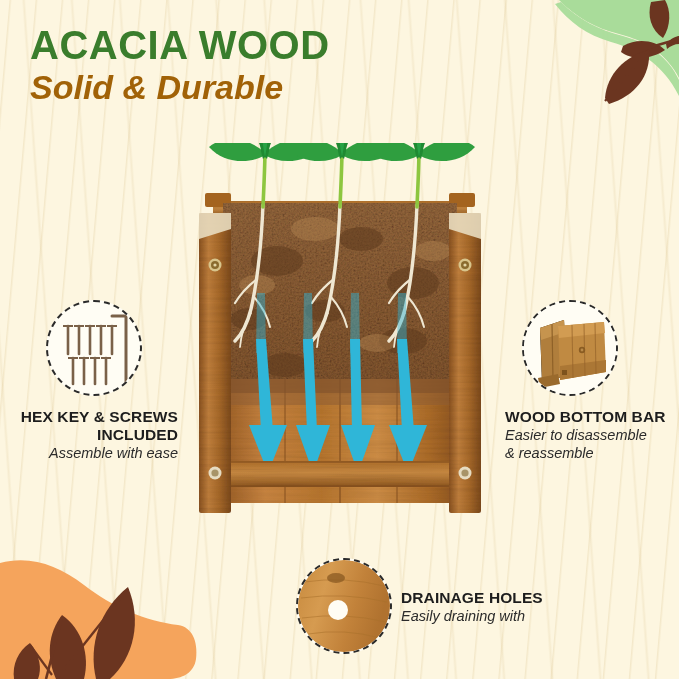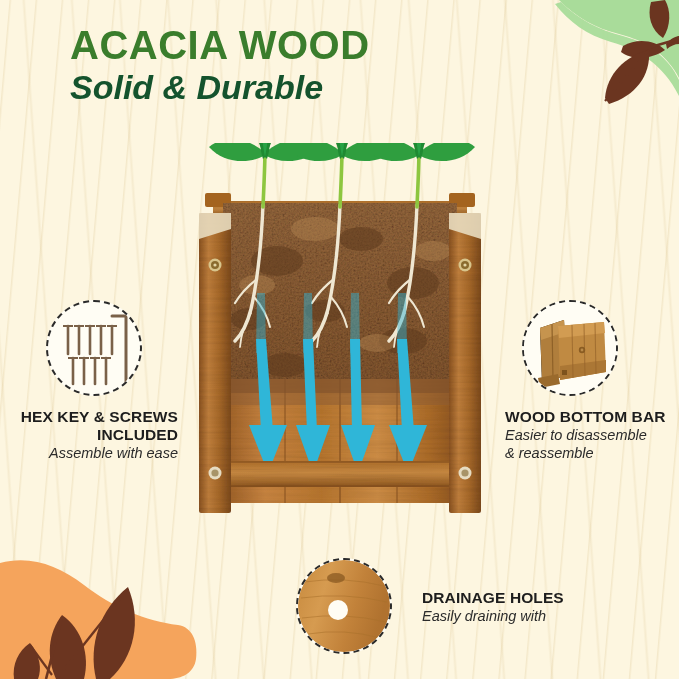--- a/index.html
+++ b/index.html
@@ -34,21 +34,21 @@
         rgba(230,212,170,0) 48px);
     pointer-events:none;
   }
 
   
   .corner-svg{position:absolute;pointer-events:none;}
   #tr-blob{top:0;right:0;}
   #bl-blob{left:0;bottom:0;}
 
   
-  .headline{position:absolute;left:30px;top:24px;margin-left:40px;}
+  .headline{position:absolute;left:30px;top:24px;}
   .h1{
     font-size:40px;font-weight:700;letter-spacing:.5px;
     line-height:1.05;white-space:nowrap;
   }
   .h2{
     font-size:34px;font-style:italic;font-weight:700;
     line-height:1.15;margin-top:2px;white-space:nowrap;
   }
 
   
@@ -74,21 +74,21 @@
   }
 
   #callout-left{left:8px;top:300px;width:176px;text-align:right;}
   #callout-left .dashed-circle{width:96px;height:96px;margin:0 auto 0 38px;}
   #callout-left .co-text{margin-top:12px;padding-right:6px;}
 
   #callout-right{left:505px;top:300px;width:172px;text-align:left;}
   #callout-right .dashed-circle{width:96px;height:96px;margin-left:17px;}
   #callout-right .co-text{margin-top:12px;}
 
-  #callout-bottom{left:296px;top:558px;width:300px;display:flex;align-items:center;gap:30px;}
+  #callout-bottom{left:296px;top:558px;width:300px;display:flex;align-items:center;gap:9px;}
   #callout-bottom .dashed-circle{width:96px;height:96px;flex:0 0 96px;}
   #callout-bottom .co-text{padding-top:2px;}
 
   .co-sub.two{white-space:pre-line;}
 </style>
 </head>
 <body>
 
 <div id="stage">
 
@@ -116,21 +116,21 @@
       <path d="M96 150 C 88 116, 100 80, 128 58 C 142 92, 134 128, 110 150 Z"></path>
       <path d="M14 150 C 12 136, 18 122, 30 114 C 40 126, 42 140, 38 150 Z"></path>
       <path d="M62 88 L46 150" stroke="#6b3520" stroke-width="2.6" fill="none"></path>
       <path d="M128 60 L58 148" stroke="#6b3520" stroke-width="2.4" fill="none"></path>
       <path d="M30 116 L52 146" stroke="#6b3520" stroke-width="2.2" fill="none"></path>
     </g>
   </svg>
 
   <div class="headline">
     <div class="h1" style="color:#3a7d2c">ACACIA WOOD</div>
-    <div class="h2" style="color:#14532d">Solid &amp; Durable</div>
+    <div class="h2" style="color:#a16207">Solid &amp; Durable</div>
   </div>
 
   <svg id="planter" viewBox="0 0 350 410">
     <defs>
 
       <linearGradient id="woodV" x1="0" y1="0" x2="1" y2="0">
         <stop offset="0%" stop-color="#9c5f26"></stop>
         <stop offset="18%" stop-color="#c88440"></stop>
         <stop offset="42%" stop-color="#b8762e"></stop>
         <stop offset="66%" stop-color="#cf8e46"></stop>

